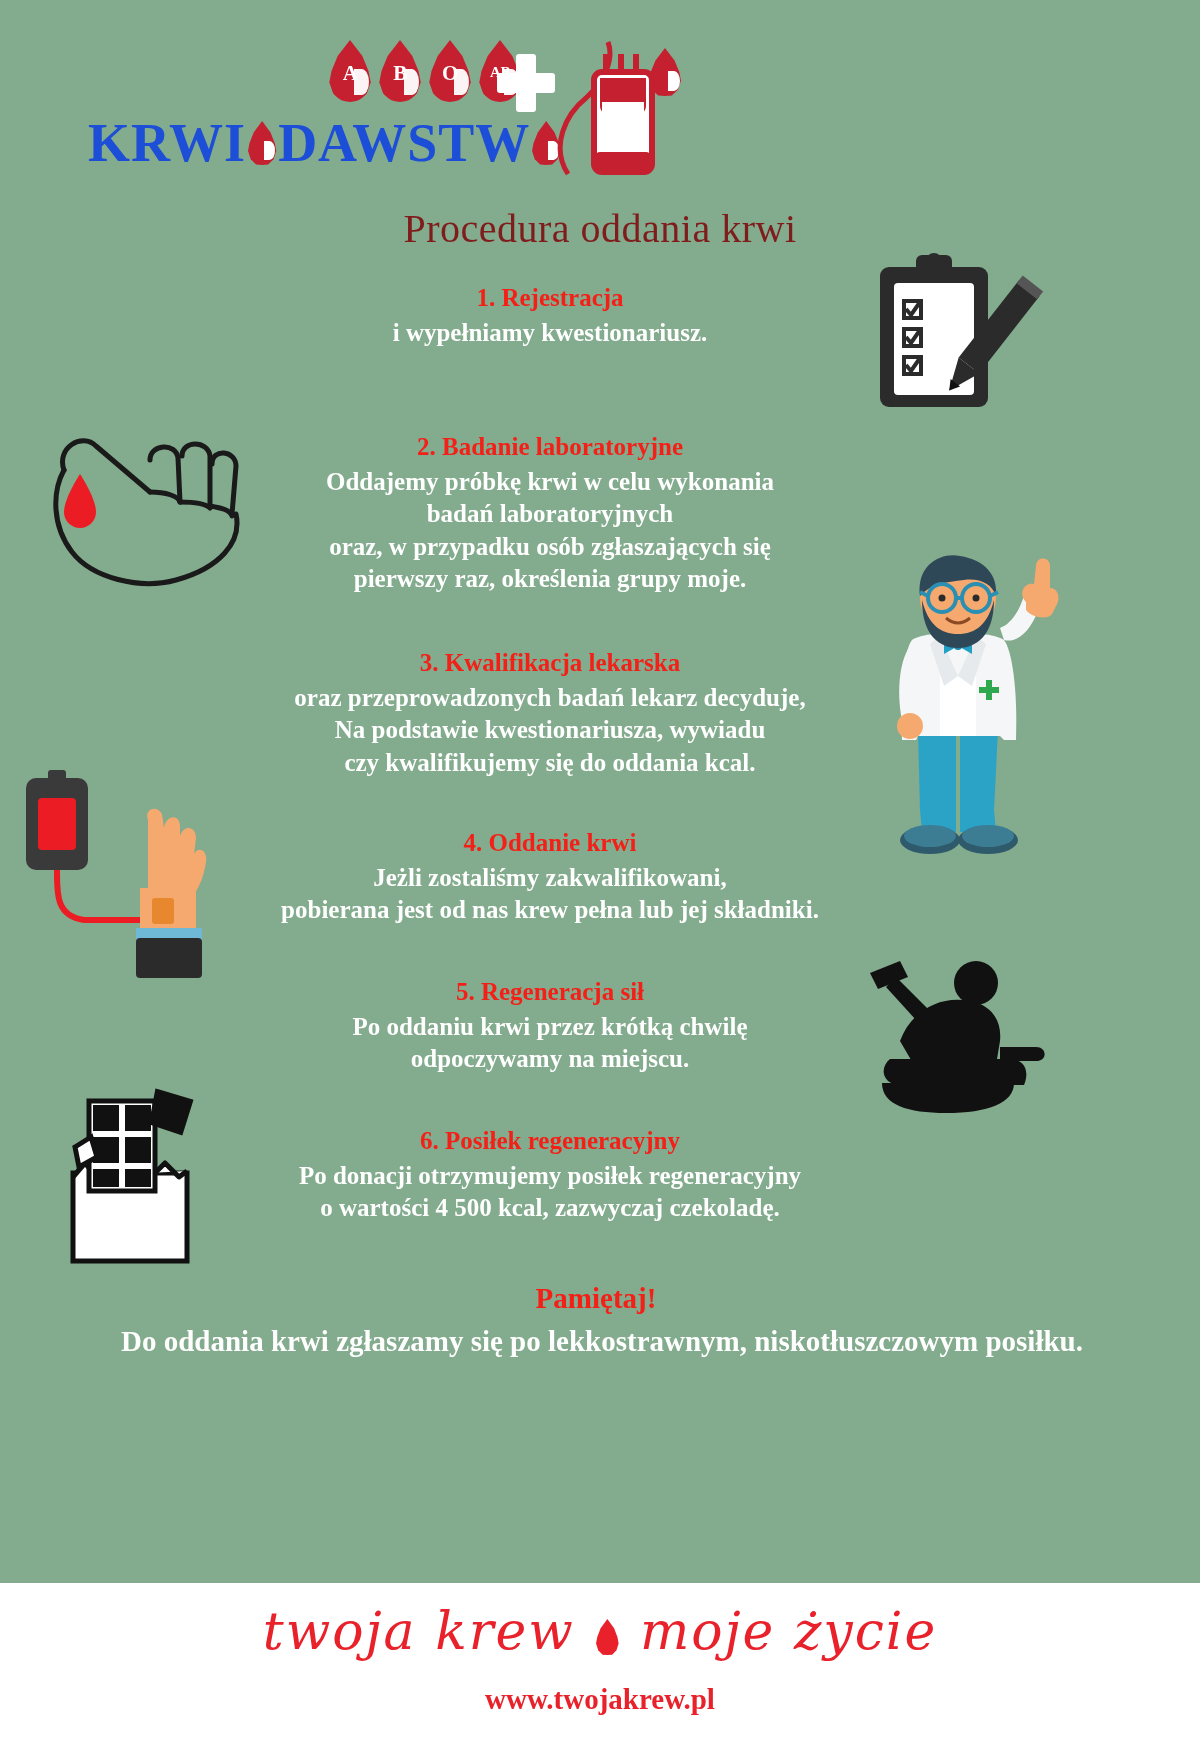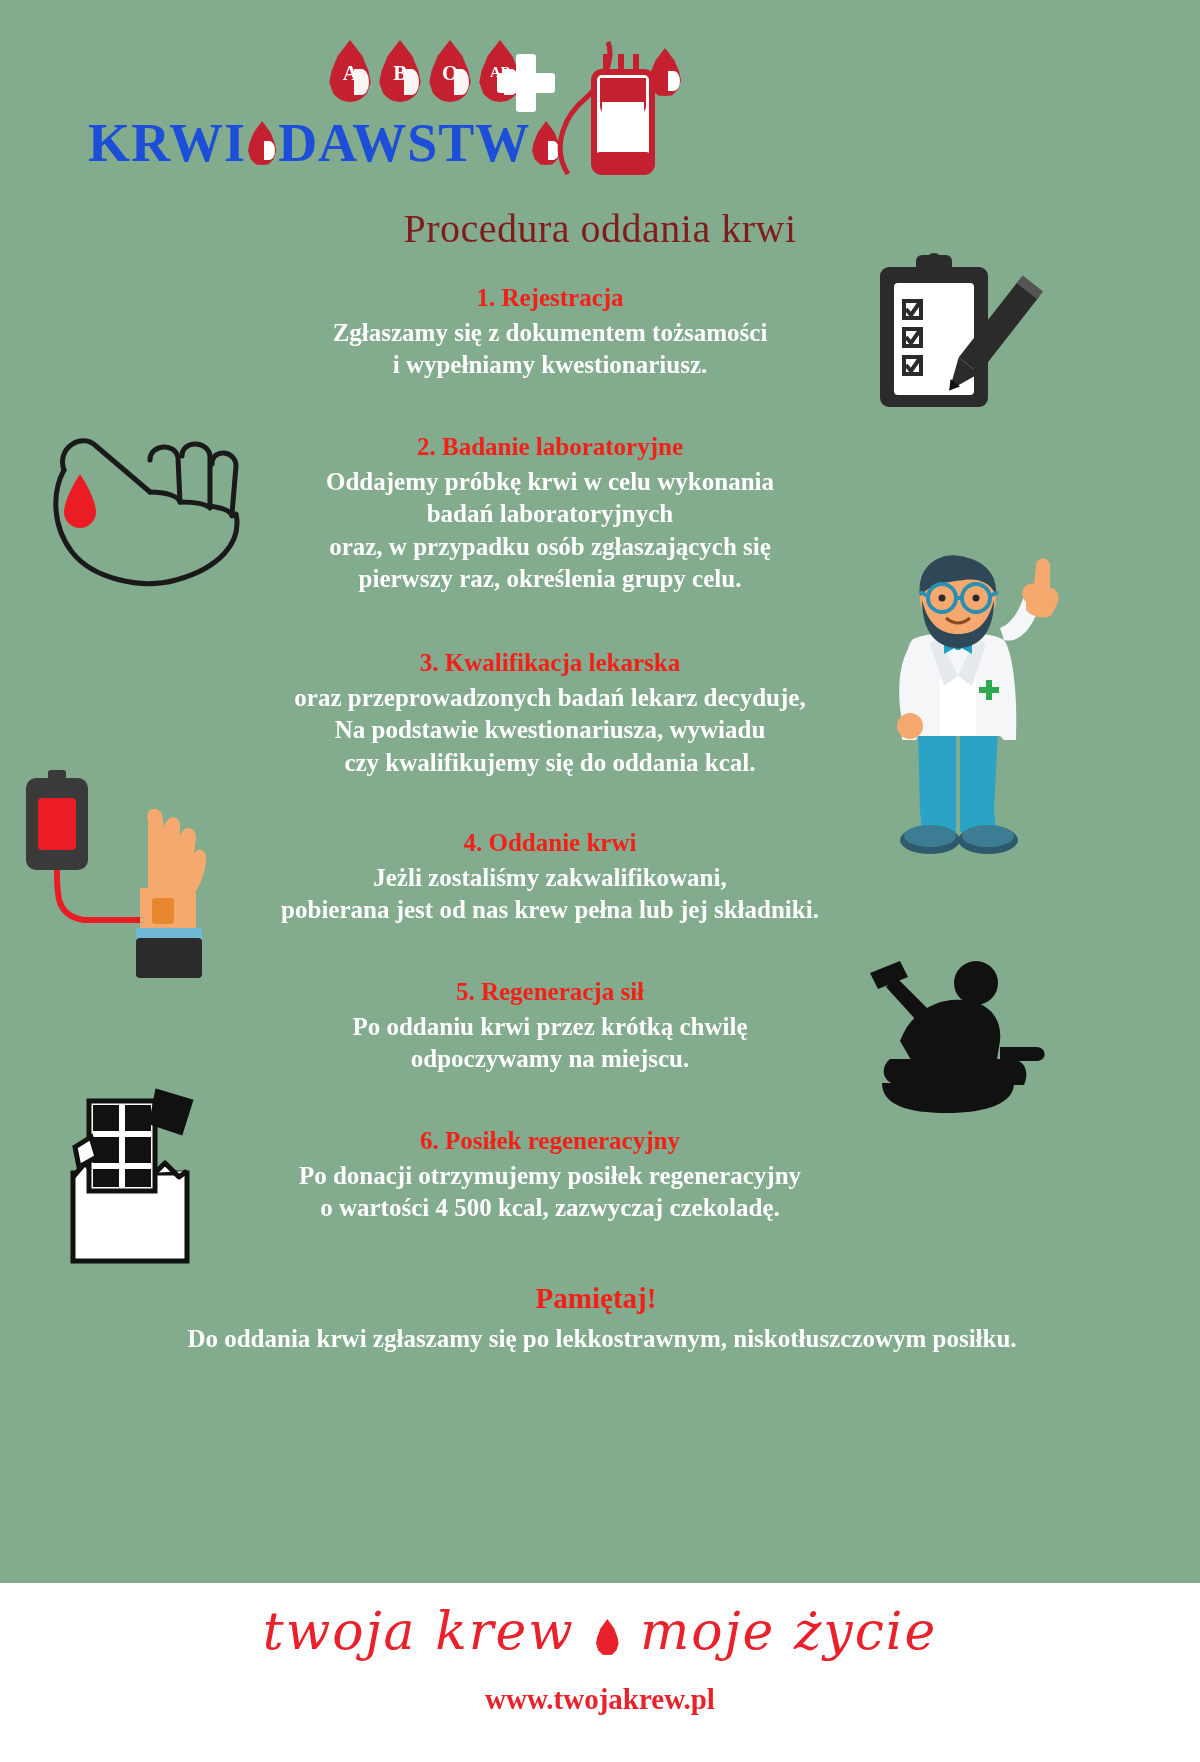--- a/index.html
+++ b/index.html
@@ -219,21 +219,21 @@
   }
   .remember-title {
     color: #f41f17;
     font-size: 29px;
     font-weight: bold;
     font-family: "Liberation Serif", serif;
     margin-bottom: 8px;
   }
   .remember-body {
     color: #ffffff;
-    font-size: 25px;
+    font-size: 29px;
     font-weight: bold;
     font-family: "Liberation Serif", serif;
     line-height: 1.3;
     padding-left: 12px;
   }
 
   
   .footer {
     position: absolute;
     left: 0; top: 1583px;
@@ -347,30 +347,29 @@
     <rect x="46" y="66" width="42" height="62" fill="#ffffff"></rect>
     <rect x="40" y="116" width="54" height="18" rx="4" fill="#c4202f"></rect>
   </svg>
 
   <h1 class="page-title">Procedura oddania  krwi</h1>
 
   <div class="steps">
 
     <div class="step step-1">
       <div class="step-title">1. Rejestracja</div>
-      <div class="step-body">Zgłaszamy się z dokumentem tożsamości</div>
       <div class="step-body">i wypełniamy kwestionariusz.</div>
     </div>
 
     <div class="step step-2">
       <div class="step-title">2. Badanie laboratoryjne</div>
       <div class="step-body">Oddajemy próbkę krwi w celu wykonania</div>
       <div class="step-body">badań laboratoryjnych</div>
       <div class="step-body">oraz, w przypadku osób zgłaszających się</div>
-      <div class="step-body">pierwszy raz, określenia grupy celu.</div>
+      <div class="step-body">pierwszy raz, określenia grupy moje.</div>
     </div>
 
     <div class="step step-3">
       <div class="step-title">3. Kwalifikacja lekarska</div>
       <div class="step-body">oraz przeprowadzonych badań lekarz decyduje,</div>
       <div class="step-body">Na podstawie kwestionariusza, wywiadu</div>
       <div class="step-body">czy kwalifikujemy się do oddania kcal.</div>
     </div>
 
     <div class="step step-4">

